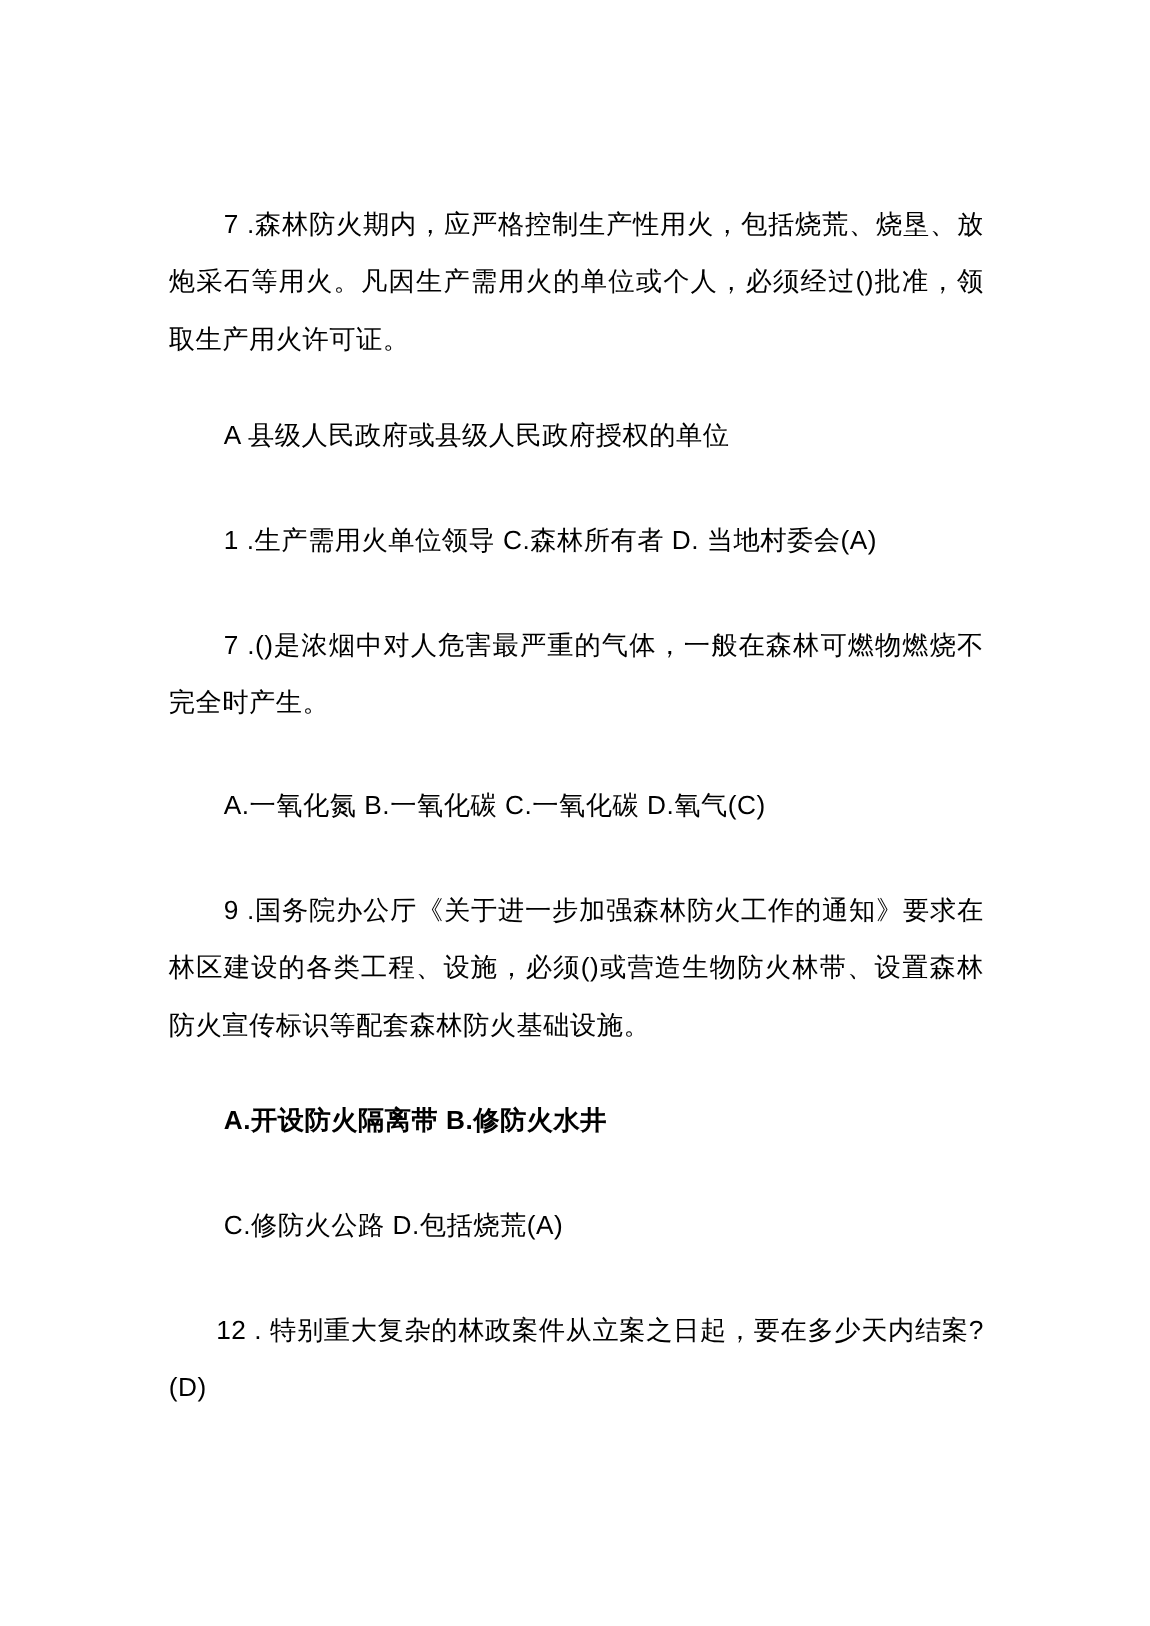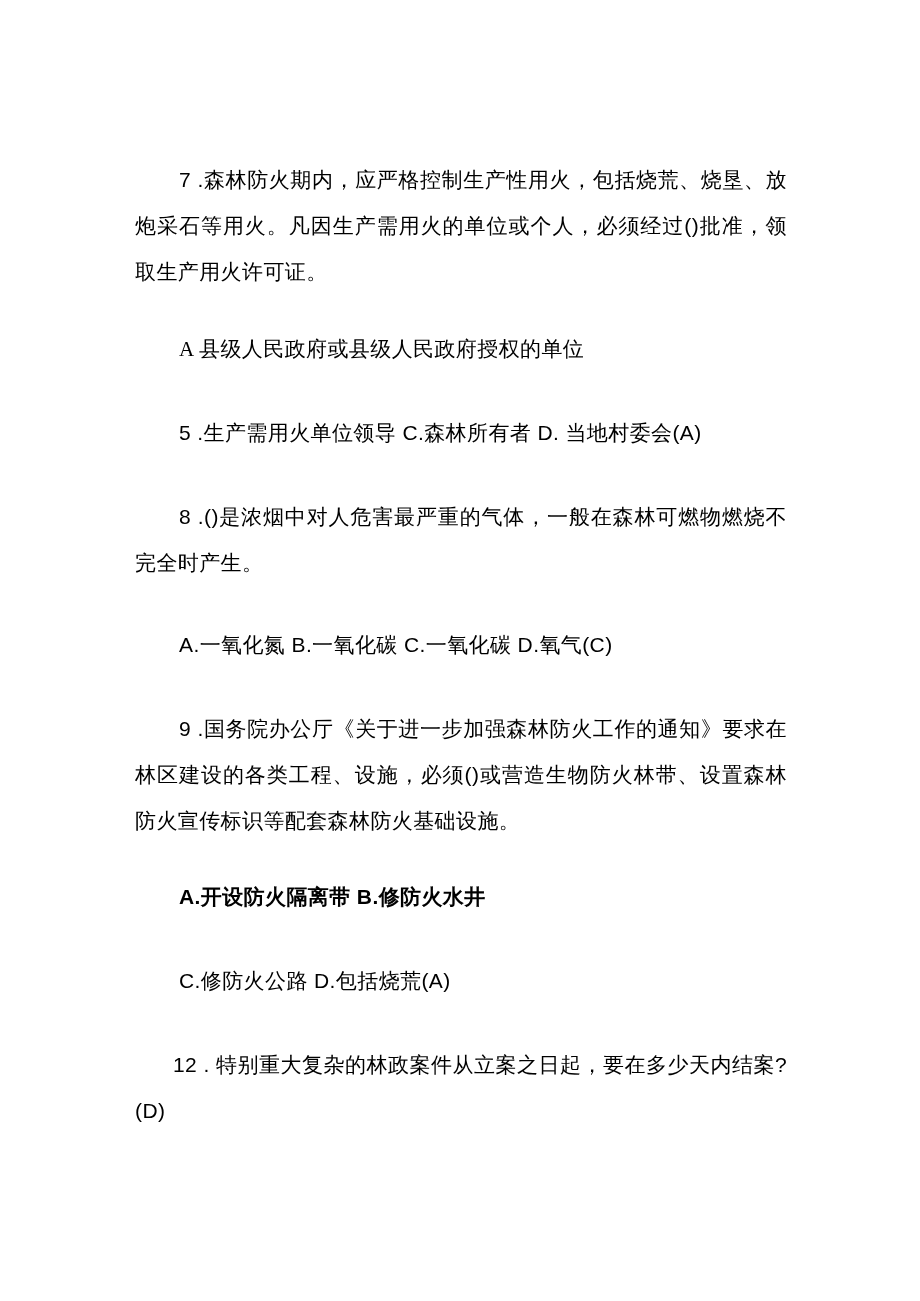--- a/index.html
+++ b/index.html
@@ -34,25 +34,25 @@
       white-space: normal;
       word-break: break-all;
     }
   </style>
 </head>
 <body>
 
 <div class="page">
   <p class="para" style="top:157px; margin:0;">7 .森林防火期内，应严格控制生产性用火，包括烧荒、烧垦、放炮采石等用火。凡因生产需用火的单位或个人，必须经过()批准，领取生产用火许可证。</p>
 
-  <p class="para" style="top:326px; margin:0;font-family:Liberation Serif, serif;">A 县级人民政府或县级人民政府授权的单位</p>
+  <p class="para" style="top:326px; margin:0;">A 县级人民政府或县级人民政府授权的单位</p>
 
-  <p class="para" style="top:410px; margin:0;">5 .生产需用火单位领导 C.森林所有者 D. 当地村委会(A)</p>
+  <p class="para" style="top:410px; margin:0;">1 .生产需用火单位领导 C.森林所有者 D. 当地村委会(A)</p>
 
-  <p class="para" style="top:494px; margin:0;">8 .()是浓烟中对人危害最严重的气体，一般在森林可燃物燃烧不完全时产生。</p>
+  <p class="para" style="top:494px; margin:0;">7 .()是浓烟中对人危害最严重的气体，一般在森林可燃物燃烧不完全时产生。</p>
 
   <p class="para" style="top:622px; margin:0;">A.一氧化氮 B.一氧化碳 C.一氧化碳 D.氧气(C)</p>
 
   <p class="para" style="top:706px; margin:0;">9 .国务院办公厅《关于进一步加强森林防火工作的通知》要求在林区建设的各类工程、设施，必须()或营造生物防火林带、设置森林防火宣传标识等配套森林防火基础设施。</p>
 
   <p class="para" style="top:874px; margin:0;font-weight:bold;">A.开设防火隔离带 B.修防火水井</p>
 
   <p class="para" style="top:958px; margin:0;">C.修防火公路 D.包括烧荒(A)</p>
 
   <p class="para" style="top:1042px; margin:0; text-indent:38px;">12 . 特别重大复杂的林政案件从立案之日起，要在多少天内结案?(D)</p>

